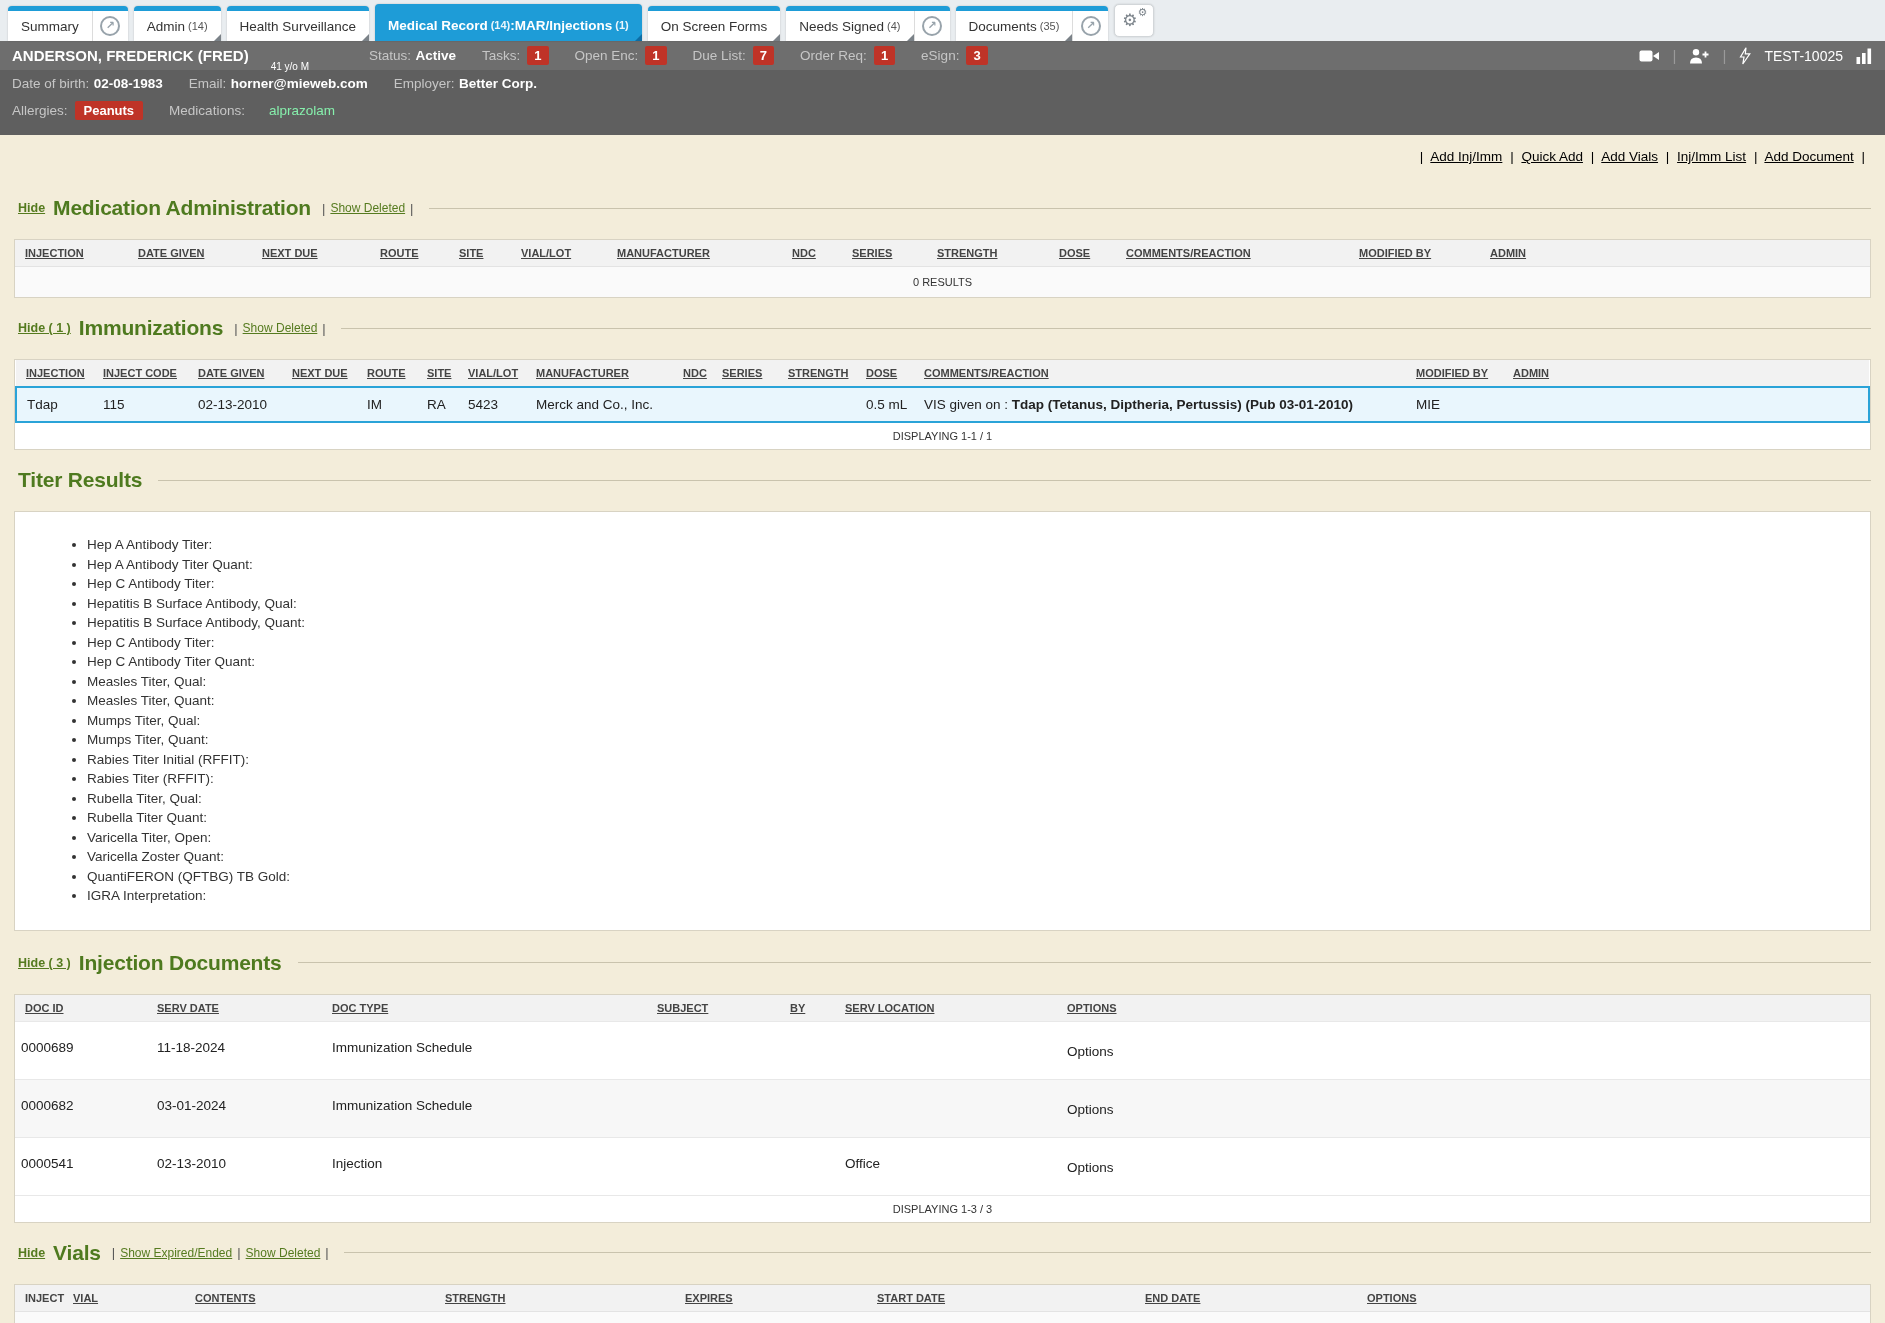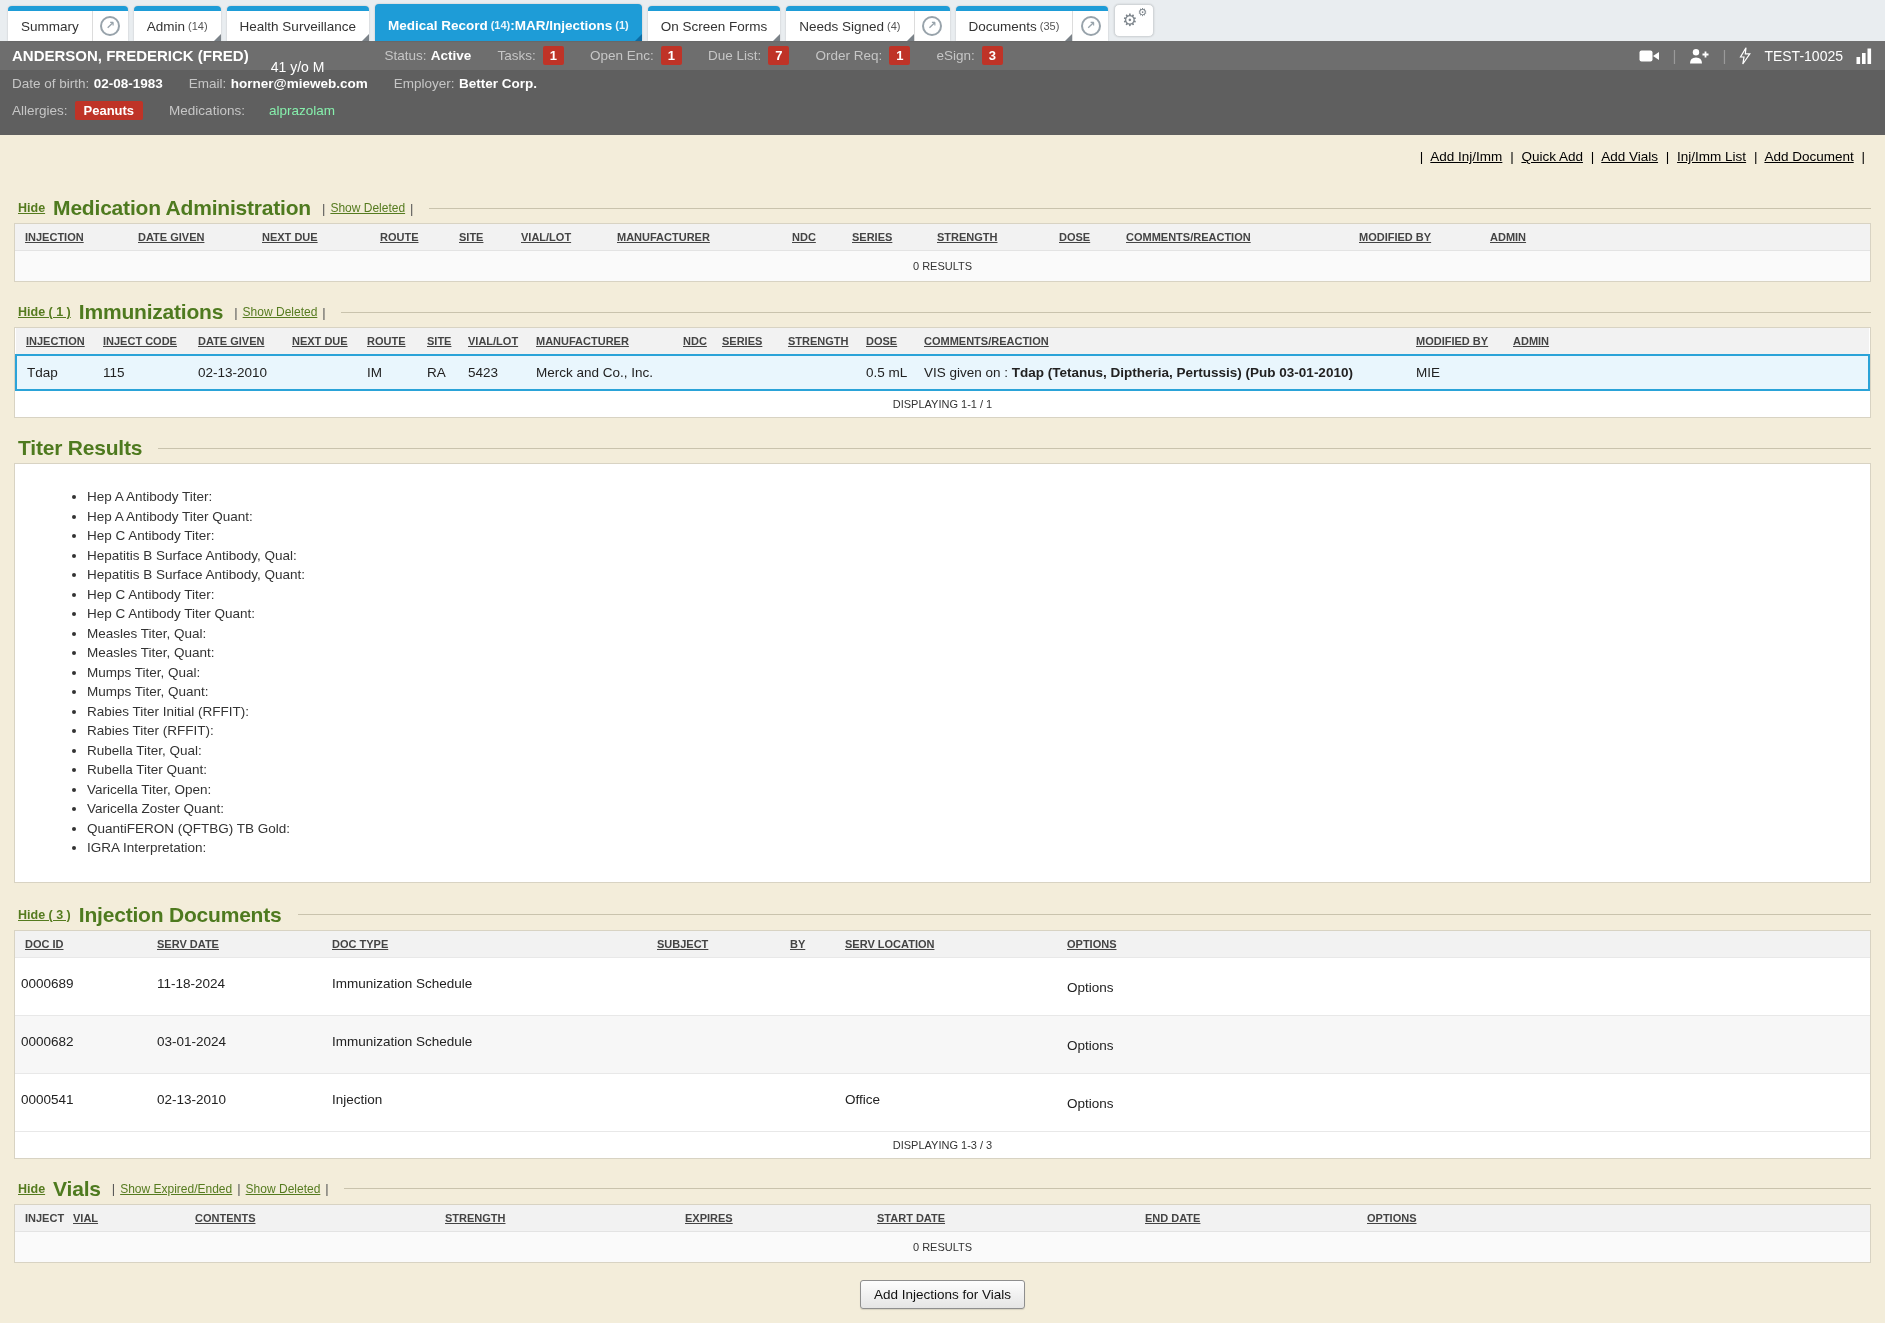--- a/index.html
+++ b/index.html
@@ -46,21 +46,21 @@
   }
   .gear-big{ position:absolute; left:7px; top:7px; font-size:17px; color:#7d858c; line-height:17px; font-family:"DejaVu Sans", sans-serif;}
   .gear-small{ position:absolute; right:6px; top:2px; font-size:11px; color:#7d858c; line-height:11px; font-family:"DejaVu Sans", sans-serif;}
 
   
   .phead{ color:#fff; }
   .ph-row1{ background:#6e6e6e; height:29px; display:flex; align-items:center; padding:0 12px; }
   .ph-rest{ background:#5f5f5f; padding-bottom:11px; }
   .ph-row2,.ph-row3{ height:27px; display:flex; align-items:center; padding:0 12px; }
   .ph-name{ font-weight:bold; font-size:15px; }
-  .ph-age{ margin-left:22px; font-size:14px;margin-top:22px; }
+  .ph-age{ margin-left:22px; font-size:10px;margin-top:22px; }
   .lab{ color:#c6c6c6; font-size:13.5px; }
   .val{ color:#fff; font-weight:bold; font-size:13.5px; }
   .ph-stat{ display:flex; align-items:center; }
   .badge{
     background:#bf3327; color:#fff; font-weight:bold; font-size:13px;
     padding:2px 7px; border-radius:2px; margin-left:7px; line-height:15px;
   }
   .ph-right{ margin-left:auto; display:flex; align-items:center; gap:13px; }
   .ph-sep{ color:#9a9a9a; font-size:15px; }
   .chart-id{ font-size:14px; color:#fff; }
@@ -70,21 +70,21 @@
   .al-badge{ background:#bf3327; color:#fff; font-weight:bold; font-size:13px; padding:2px 9px; border-radius:2px; margin-left:7px; }
   .icon-svg{ display:block; }
 
   
   .top-links{ text-align:right; margin:14px 16px 0; font-size:13.5px; color:#000; }
   .top-links a{ color:#000; text-decoration:underline; }
   .top-links .pipe{ margin:0 4px; }
 
   
   .section{ margin:0 14px 18px; }
-  .sec-head{ display:flex; align-items:center; padding:0 0 3px 4px; }
+  .sec-head{ display:flex; align-items:center; padding:0 0 19px 4px; }
   .sec-head .hide-link{ color:#557b1f; font-weight:bold; font-size:12.5px; text-decoration:underline; white-space:nowrap; }
   .sec-title{ color:#4e7a1f; font-size:21px; font-weight:bold; margin:0 6px 0 8px; white-space:nowrap; letter-spacing:-0.2px; }
   .sec-head .slink{ color:#557b1f; font-size:12px; text-decoration:underline; white-space:nowrap; }
   .sec-head .sp{ color:#555; font-size:13px; margin:0 5px; }
   .sec-head::after{ content:''; flex:1; height:1px; background:#c9c3ad; margin-left:10px; }
   .sec-body{ background:#fff; border:1px solid #d8d3c3; }
 
   table{ width:100%; border-collapse:collapse; table-layout:fixed; }
   th{
     text-align:left; font-size:11px; color:#444; font-weight:bold;

